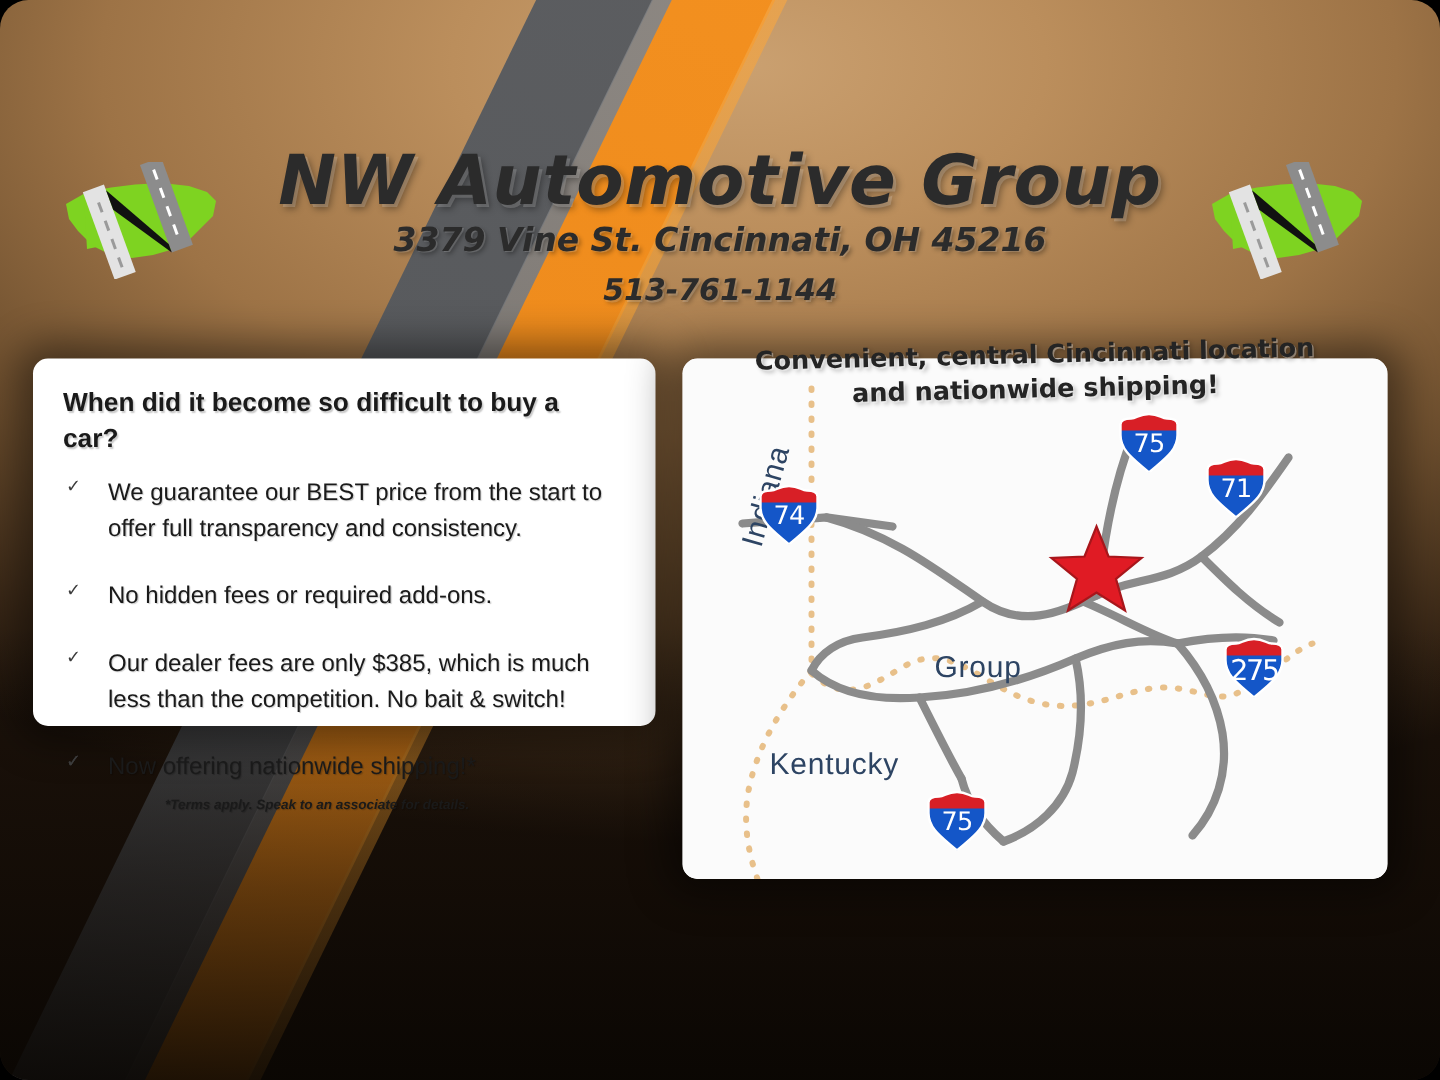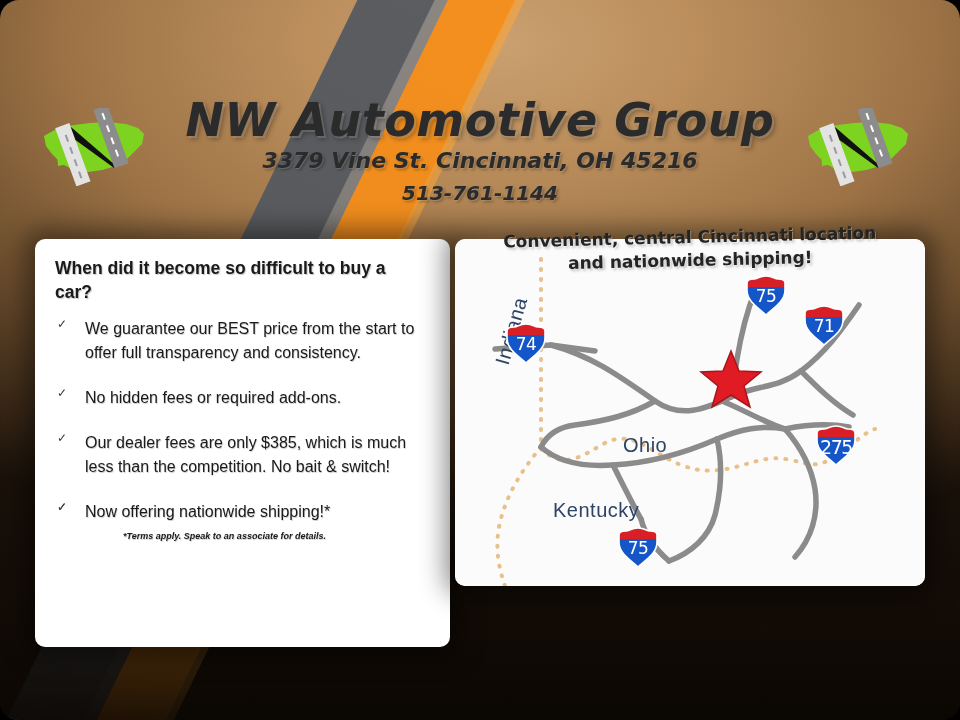--- a/index.html
+++ b/index.html
@@ -49,21 +49,21 @@
   
   .logo{position:absolute;width:112px;height:78px;z-index:7;}
   .logo.left{left:38px;top:108px;}
   .logo.right{left:802px;top:108px;}
 
   
   .card{
     position:absolute;background:#fff;border-radius:10px;
     box-shadow:0 0 26px 10px rgba(0,0,0,.45);
   }
-  #leftCard{left:35px;top:239px;width:415px;height:408px;}
+  #leftCard{left:22px;top:239px;width:415px;height:245px;}
   #mapCard{left:455px;top:239px;width:470px;height:347px;}
 
   .headline{
     position:absolute;left:20px;top:18px;width:370px;
     font-size:17.5px;font-weight:bold;color:#1a1a1a;line-height:1.35;
     text-shadow:1px 1px 1px rgba(0,0,0,.22);
   }
   .bullets{position:absolute;left:20px;top:78px;width:380px;}
   .bullet{position:relative;padding-left:30px;margin-bottom:21px;}
   .chk{position:absolute;left:2px;top:0px;font-size:12px;color:#3b3b3b;}
@@ -208,22 +208,22 @@
         <path d="M346 132 C362 148 378 164 398 176"></path>
         <path d="M214 322 C200 310 190 296 186 280"></path>
         <path d="M330 190 C350 186 372 184 394 188"></path>
         <path d="M158 226 C168 246 178 266 186 280"></path>
       </g>
 
       <path d="M276 112 L284 132 L306 133 L289 147 L295 168 L276 156 L257 168 L263 147 L246 133 L268 132 Z" fill="#e01b24" stroke="#a8161b" stroke-width="1.5"></path>
     </svg>
 
     <div class="stlbl" style="left:36px;top:122px;transform:rotate(-74deg);transform-origin:0 0;">Indiana</div>
-    <div class="stlbl" style="left:168px;top:195px;">Ohio</div>
-    <div class="stlbl" style="left:58px;top:260px;margin-left:40px;">Kentucky</div>
+    <div class="stlbl" style="left:168px;top:195px;">Group</div>
+    <div class="stlbl" style="left:58px;top:260px;">Kentucky</div>
 
     <div class="shield" style="left:50px;top:80px;">
       <svg viewBox="0 0 42 44" width="42" height="44">
         <path d="M21 44 C12 36 2 30 2 19 L2 12 C2 9 5 8 9 8 C13 8 14 5 21 5 C28 5 29 8 33 8 C37 8 40 9 40 12 L40 19 C40 30 30 36 21 44 Z" fill="#1456c8"></path>
         <path d="M2 12 C2 9 5 8 9 8 C13 8 14 5 21 5 C28 5 29 8 33 8 C37 8 40 9 40 12 L40 16 L2 16 Z" fill="#d81f26"></path>
         <path d="M2 12 C2 9 5 8 9 8 C13 8 14 5 21 5 C28 5 29 8 33 8 C37 8 40 9 40 12 L40 19 C40 30 30 36 21 44 C12 36 2 30 2 19 Z" fill="none" stroke="#fff" stroke-width="1.6"></path>
       </svg>
       <div class="shieldnum">74</div>
     </div>
 

